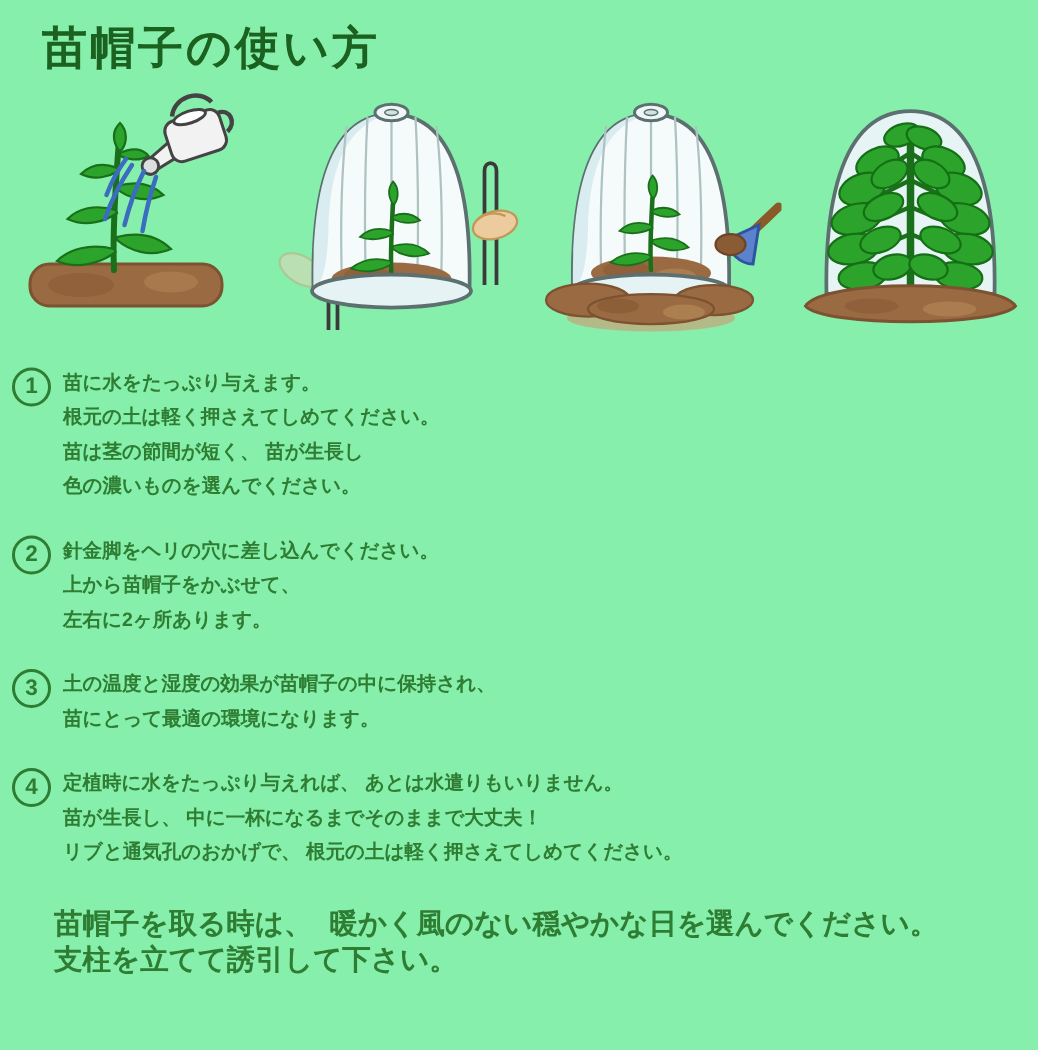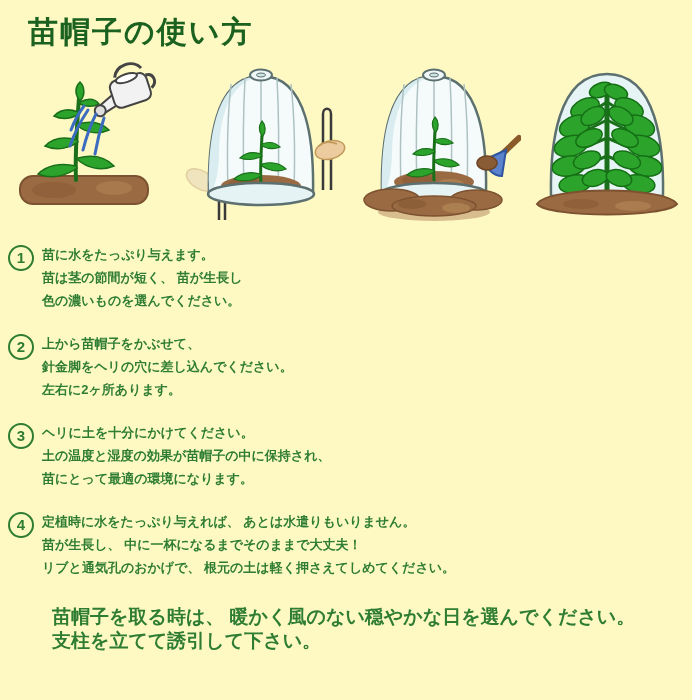--- a/index.html
+++ b/index.html
@@ -1,18 +1,18 @@
 <!DOCTYPE html>
 <html><head>
 <meta charset="utf-8">
 <style>
   html,body{margin:0;padding:0;background:#ffffff;}
   .page{
     width:692px;height:700px;box-sizing:border-box;
-    background:#fef9c3;overflow:hidden;
+    background:#86efac;overflow:hidden;
     font-family:"Liberation Sans","DejaVu Sans",sans-serif;
   }
   .title{
     margin:12px 0 4px 28px;
     font-size:30px;font-weight:bold;letter-spacing:2px;
     color:#1b611f;
   }
   .figures{
     display:flex;align-items:flex-end;
     padding:0 2px;height:170px;
@@ -23,21 +23,21 @@
   .num{
     flex:none;width:22px;height:22px;margin:2px 8px 0 0;
     border:2px solid #2e7d32;border-radius:50%;
     color:#2e7d32;font-size:15px;font-weight:bold;
     text-align:center;line-height:21px;
   }
   .lines div{
     font-size:13px;line-height:23px;font-weight:bold;
     color:#2e7d32;white-space:nowrap;
   }
-  .footer{margin:26px 0 0 52px;}
+  .footer{margin:26px 0 0 36px;font-family:Liberation Mono, monospace;}
   .footer div{
     font-size:19px;line-height:24px;font-weight:bold;
     color:#2e7d32;white-space:nowrap;
   }
 </style>
 </head>
 <body>
 
 <div class="page">
 
@@ -204,38 +204,38 @@
     </svg>
 
   </div>
 
   <div class="steps">
 
     <div class="step">
       <div class="num">1</div>
       <div class="lines">
         <div>苗に水をたっぷり与えます。</div>
+        <div>根元の土は軽く押さえてしめてください。</div>
         <div>苗は茎の節間が短く、 苗が生長し</div>
         <div>色の濃いものを選んでください。</div>
       </div>
     </div>
 
     <div class="step">
       <div class="num">2</div>
       <div class="lines">
+        <div>針金脚をヘリの穴に差し込んでください。</div>
         <div>上から苗帽子をかぶせて、</div>
-        <div>針金脚をヘリの穴に差し込んでください。</div>
         <div>左右に2ヶ所あります。</div>
       </div>
     </div>
 
     <div class="step">
       <div class="num">3</div>
       <div class="lines">
-        <div>ヘリに土を十分にかけてください。</div>
         <div>土の温度と湿度の効果が苗帽子の中に保持され、</div>
         <div>苗にとって最適の環境になります。</div>
       </div>
     </div>
 
     <div class="step">
       <div class="num">4</div>
       <div class="lines">
         <div>定植時に水をたっぷり与えれば、 あとは水遣りもいりません。</div>
         <div>苗が生長し、 中に一杯になるまでそのままで大丈夫！</div>

